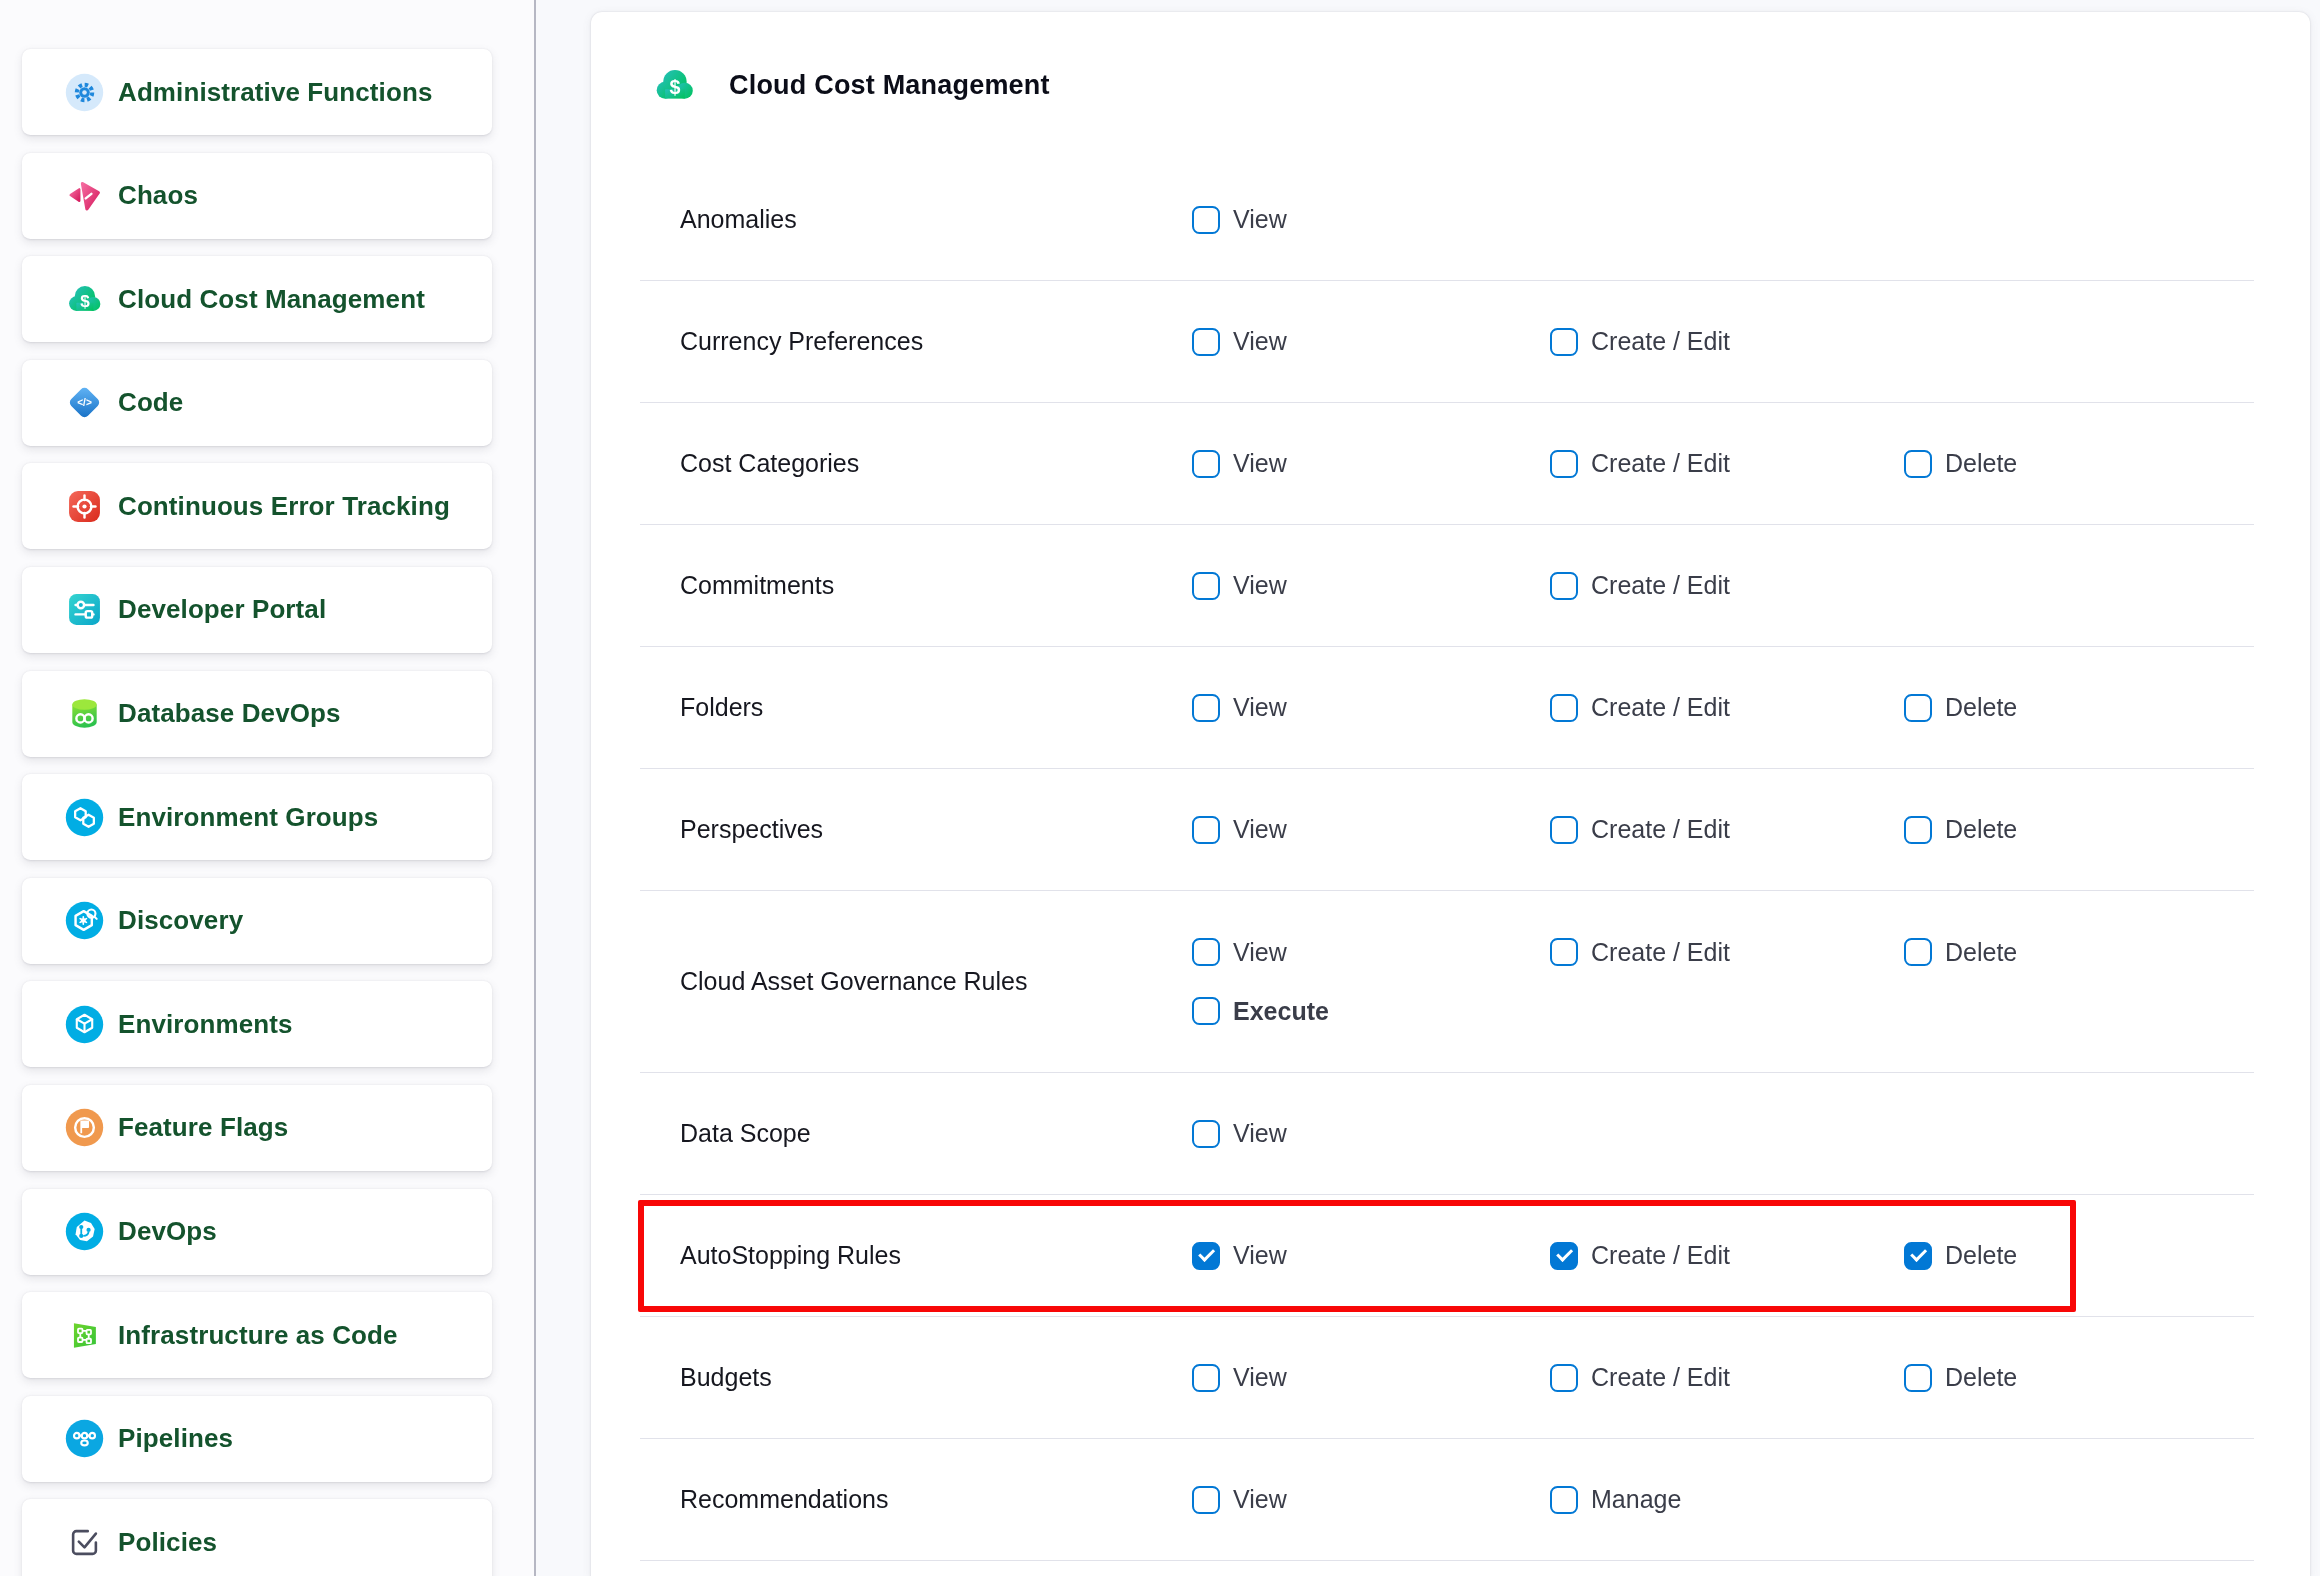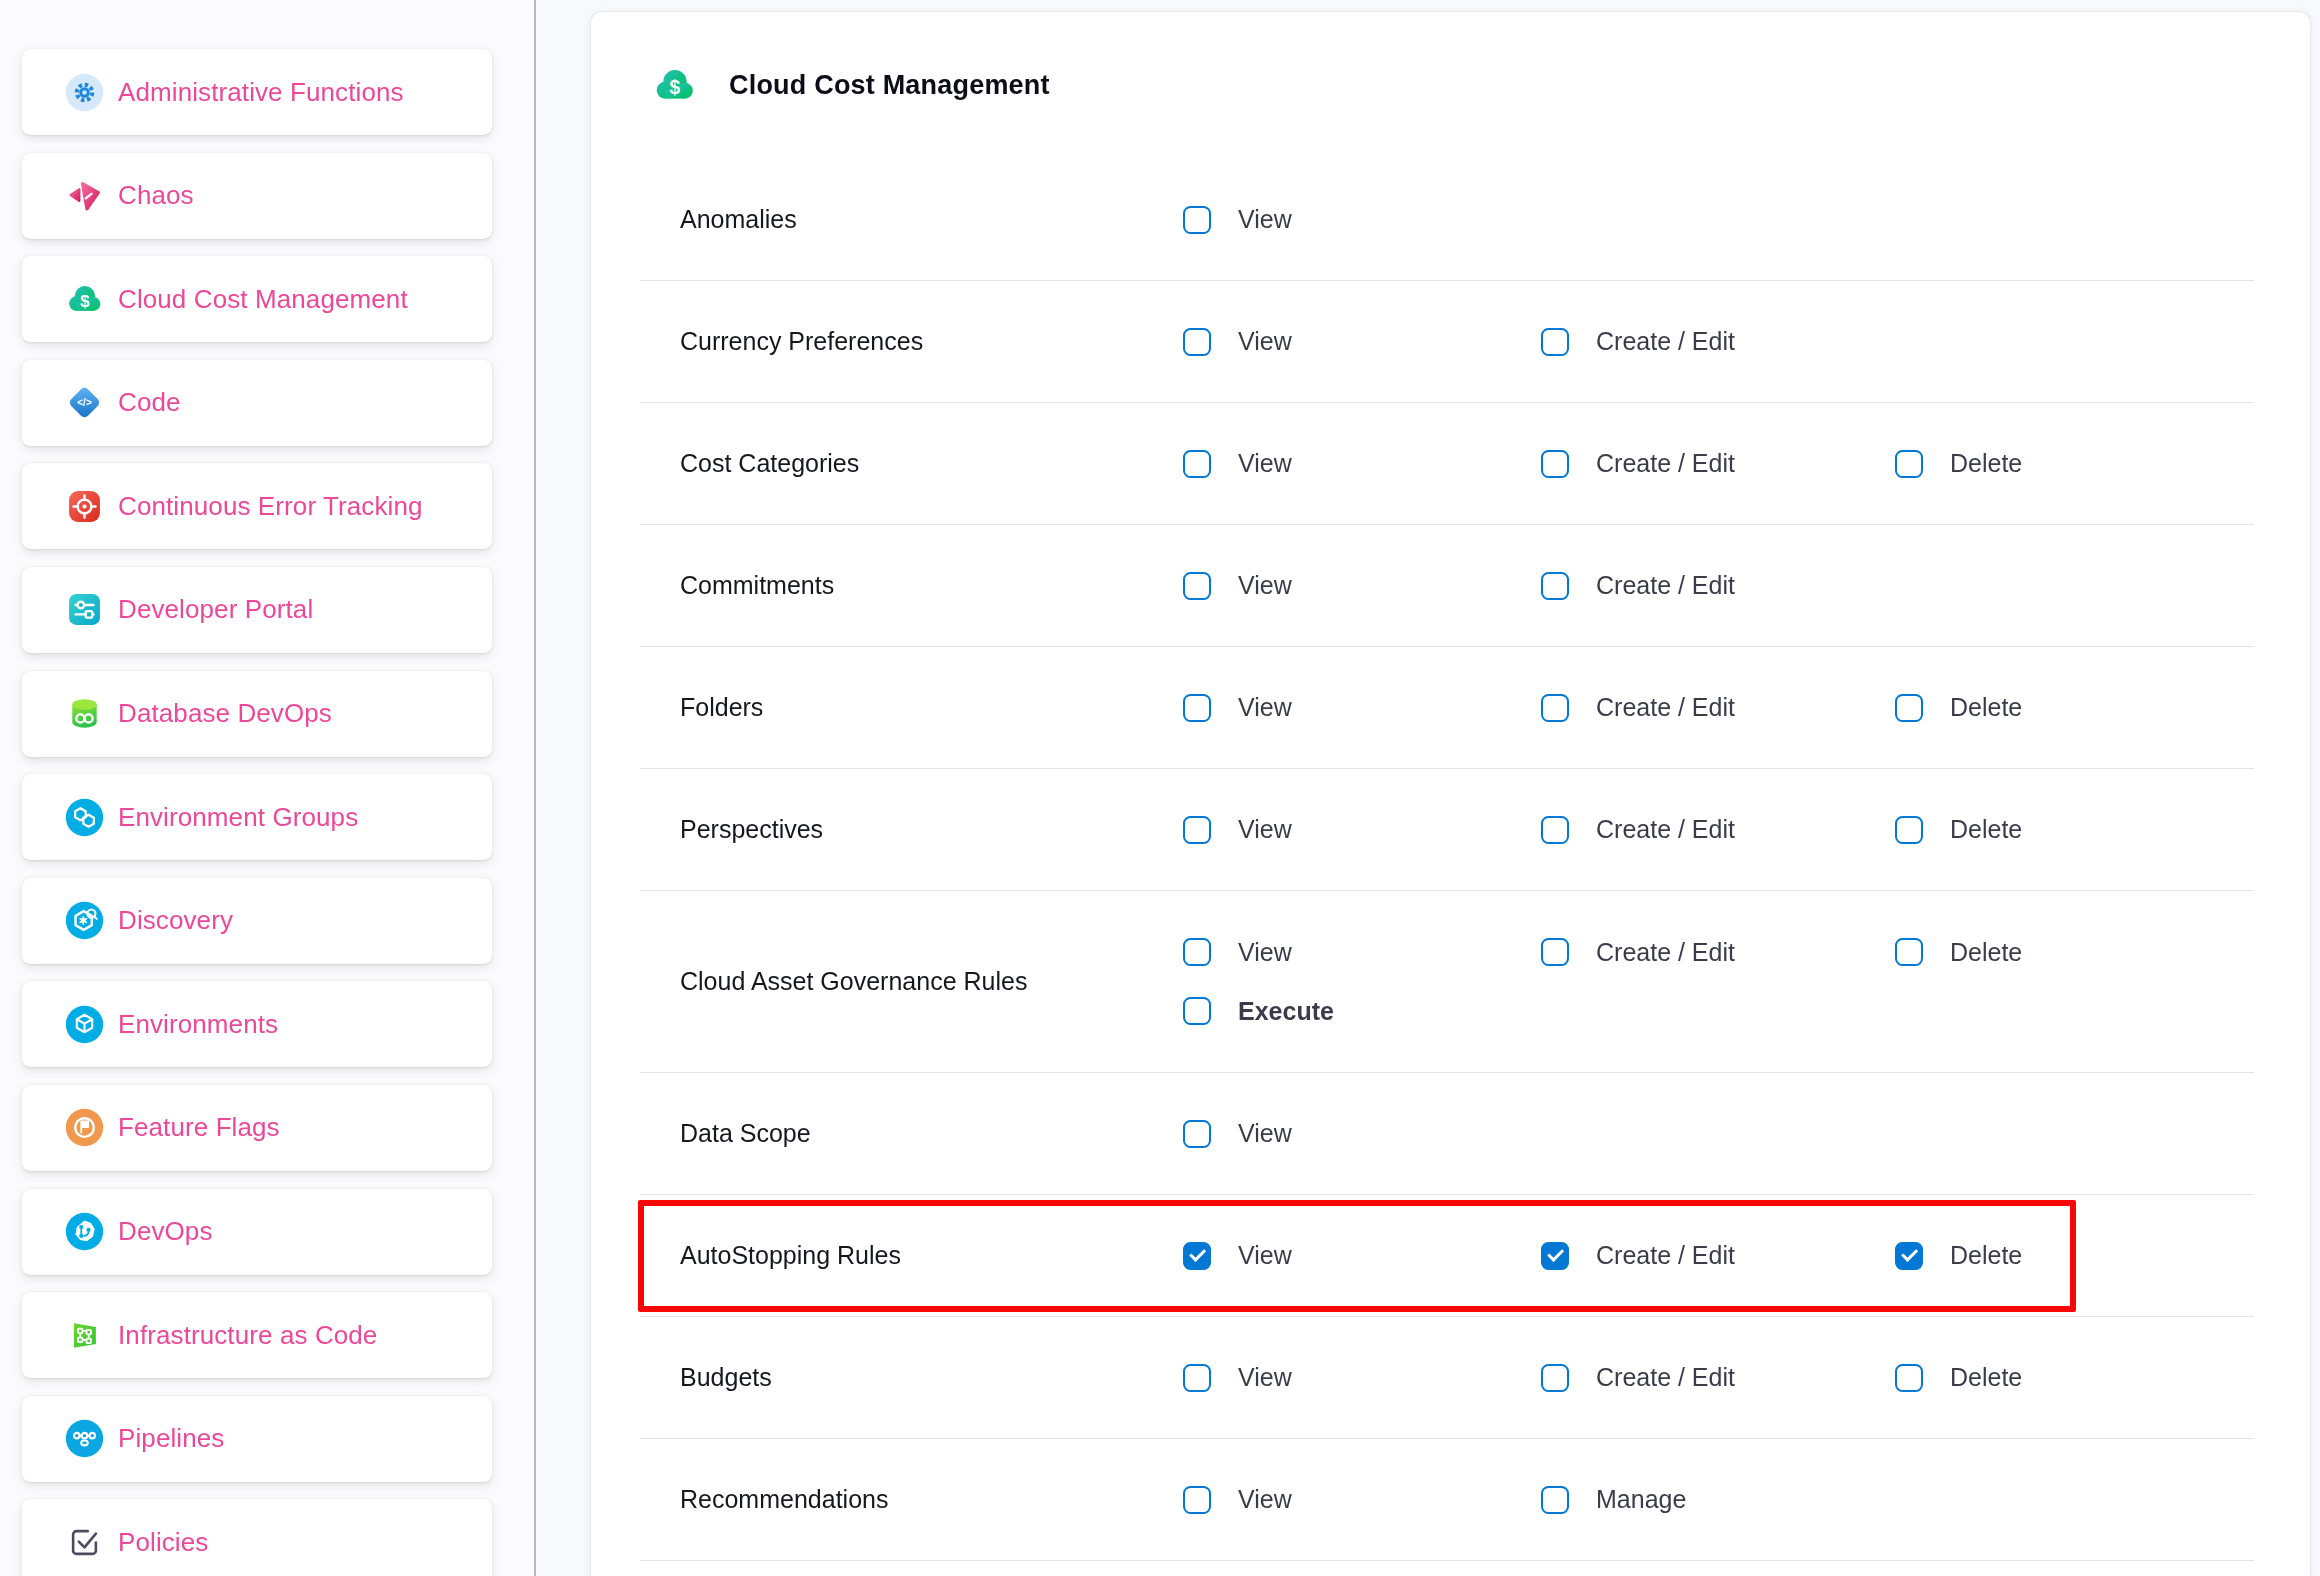--- a/index.html
+++ b/index.html
@@ -7,37 +7,37 @@
   .screen{position:relative;width:2321px;height:1577px;background:#f8f9fc;overflow:hidden;}
 
   
   .sidebar{position:absolute;left:0;top:0;width:534px;height:100%;background:#fbfbfd;padding:49px 20.4px 0 22px;}
   .v-divider{position:absolute;left:534px;top:0;width:1.9px;height:100%;background:#b6b7c3;}
   .side-card{display:flex;align-items:center;width:470px;height:86px;margin-bottom:17.6px;background:#fff;
     border-radius:8.3px;padding-left:43px;cursor:pointer;
     box-shadow:0 0.9px 1.9px rgba(40,41,61,.10),0 3.7px 8.3px rgba(96,97,112,.14);}
   .side-icon{width:39px;height:39px;flex:0 0 39px;margin-right:14px;display:flex;align-items:center;justify-content:center;}
   .side-icon svg{width:39px;height:39px;display:block;}
-  .side-label{font-size:26px;font-weight:400;color:#ec4899;letter-spacing:0.1px;white-space:nowrap;}
+  .side-label{font-size:26px;font-weight:700;color:#14532d;letter-spacing:0.1px;white-space:nowrap;}
 
   
   .panel{position:absolute;left:591px;top:12px;width:1719px;height:1565px;background:#fff;
     border-radius:11px 11px 0 0;box-shadow:0 0 1.9px rgba(40,41,61,.18),0 2.8px 9.3px rgba(96,97,112,.10);}
   .panel-header{height:147px;display:flex;align-items:center;padding-left:61px;}
   .panel-icon{width:45px;height:45px;flex:0 0 45px;margin-right:32px;}
   .panel-icon svg{width:45px;height:45px;display:block;}
   .panel-title{font-size:27px;font-weight:700;color:#0b0d18;margin:0;letter-spacing:0.2px;}
 
   .rows{margin:0 56px 0 49px;}
   .perm-row{position:relative;display:flex;align-items:center;min-height:122px;border-bottom:0.9px solid #e1e2ea;}
   .perm-row.multi{min-height:182px;}
   .row-label{flex:0 0 543px;padding-left:40px;font-size:25px;font-weight:500;color:#16171f;}
   .perm-grid{flex:1;display:grid;grid-template-columns:358px 354px 1fr;align-items:center;}
   .perm-row.multi .perm-grid{grid-auto-rows:59px;}
-  .perm-cell{display:flex;align-items:center;gap:27px;}
+  .perm-cell{display:flex;align-items:center;gap:13px;margin-left:9px;}
   .checkbox{position:relative;width:28px;height:28px;border:2.8px solid #0278d5;border-radius:7.4px;background:#fff;cursor:pointer;flex:0 0 28px;}
   .checkbox.checked{background:#0278d5;}
   .checkbox.checked::after{content:"";position:absolute;left:4.6px;top:5.6px;width:12px;height:5.6px;
     border-left:3.2px solid #fff;border-bottom:3.2px solid #fff;transform:rotate(-45deg);}
   .perm-label{font-size:25px;color:#3a3d49;white-space:nowrap;}
 
   .highlight-box{position:absolute;left:-1.9px;top:4.6px;width:1438px;height:112px;border:6.5px solid #f80707;
     border-radius:1.9px;pointer-events:none;z-index:3;}
 </style>
 </head>

